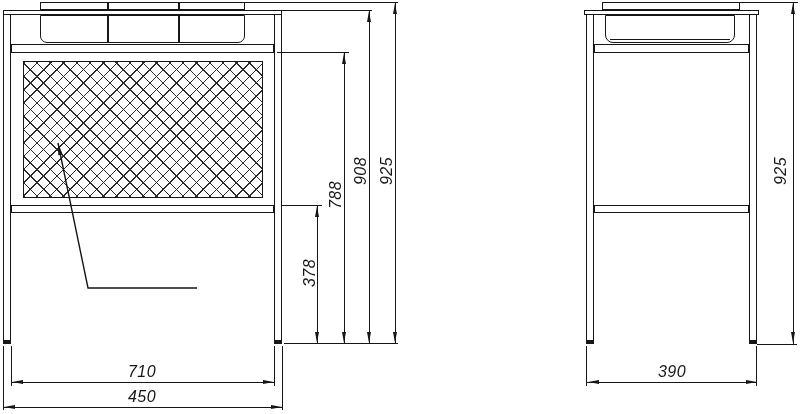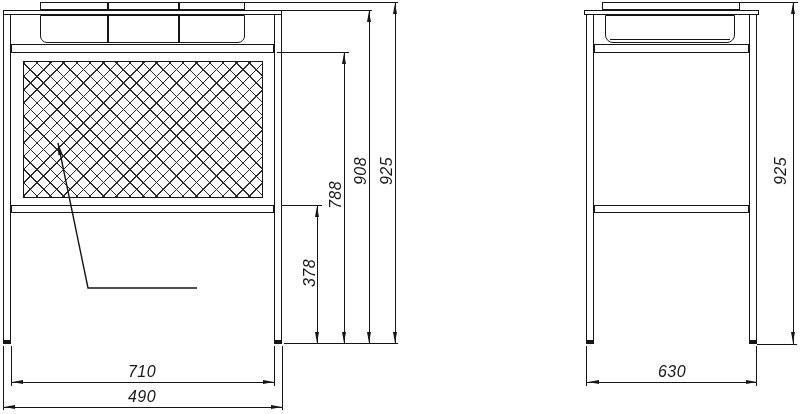--- a/index.html
+++ b/index.html
@@ -100,21 +100,21 @@
     <div class="vline" style="left:281.5px;top:346px;height:64px;"></div>
 
     <div class="hline" style="left:11px;top:381.6px;width:263px;"></div>
     <div class="arr left" style="left:11.5px;top:379.6px;"></div>
     <div class="arr right" style="left:262.5px;top:379.6px;"></div>
     <div class="hlabel" style="left:142px;top:371.5px;">710</div>
 
     <div class="hline" style="left:3px;top:406.6px;width:279px;"></div>
     <div class="arr left" style="left:3.5px;top:404.6px;"></div>
     <div class="arr right" style="left:270.5px;top:404.6px;"></div>
-    <div class="hlabel" style="left:142px;top:396.5px;">490</div>
+    <div class="hlabel" style="left:142px;top:396.5px;">450</div>
   </div>
 
   <svg class="overlay" width="800" height="414" viewBox="0 0 800 414">
     <polyline points="58,143 88,288 197,288" fill="none" stroke="#161616" stroke-width="1.4"></polyline>
     <polygon points="58,143 62.6,154.3 58.3,155.2" fill="#161616"></polygon>
   </svg>
 
   <div>
 
     <div class="box" style="left:602px;top:2px;width:138px;height:8px;"></div>
@@ -139,16 +139,16 @@
     <div class="vline" style="left:793px;top:2.5px;height:341px;"></div>
     <div class="arr up" style="left:790.9px;top:3px;"></div>
     <div class="arr down" style="left:790.9px;top:332.3px;"></div>
     <div class="vlabel" style="left:781px;top:171px;">925</div>
 
     <div class="vline" style="left:586px;top:346px;height:40px;"></div>
     <div class="vline" style="left:756px;top:346px;height:40px;"></div>
     <div class="hline" style="left:587px;top:381.6px;width:170px;"></div>
     <div class="arr left" style="left:587.5px;top:379.6px;"></div>
     <div class="arr right" style="left:745.5px;top:379.6px;"></div>
-    <div class="hlabel" style="left:672px;top:371.5px;">630</div>
+    <div class="hlabel" style="left:672px;top:371.5px;">390</div>
   </div>
 
 </div>
 
 </body></html>

